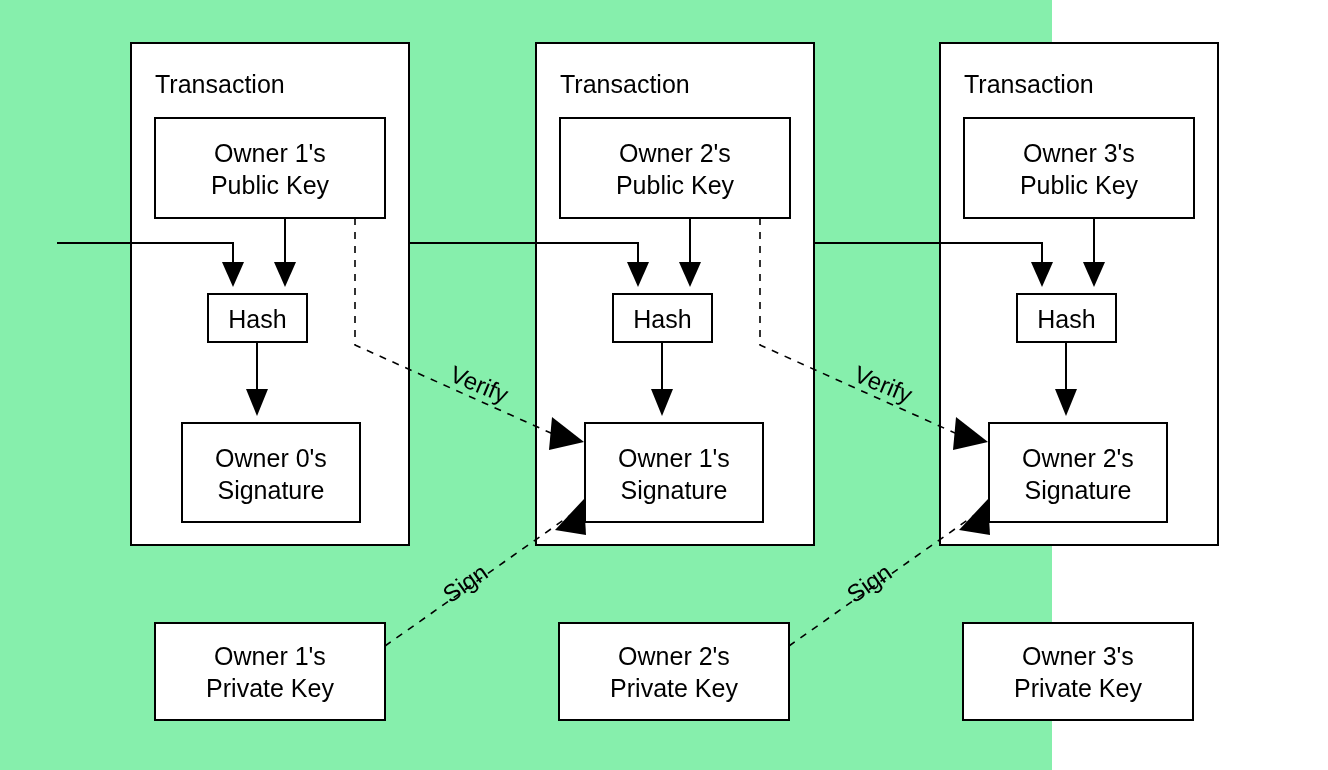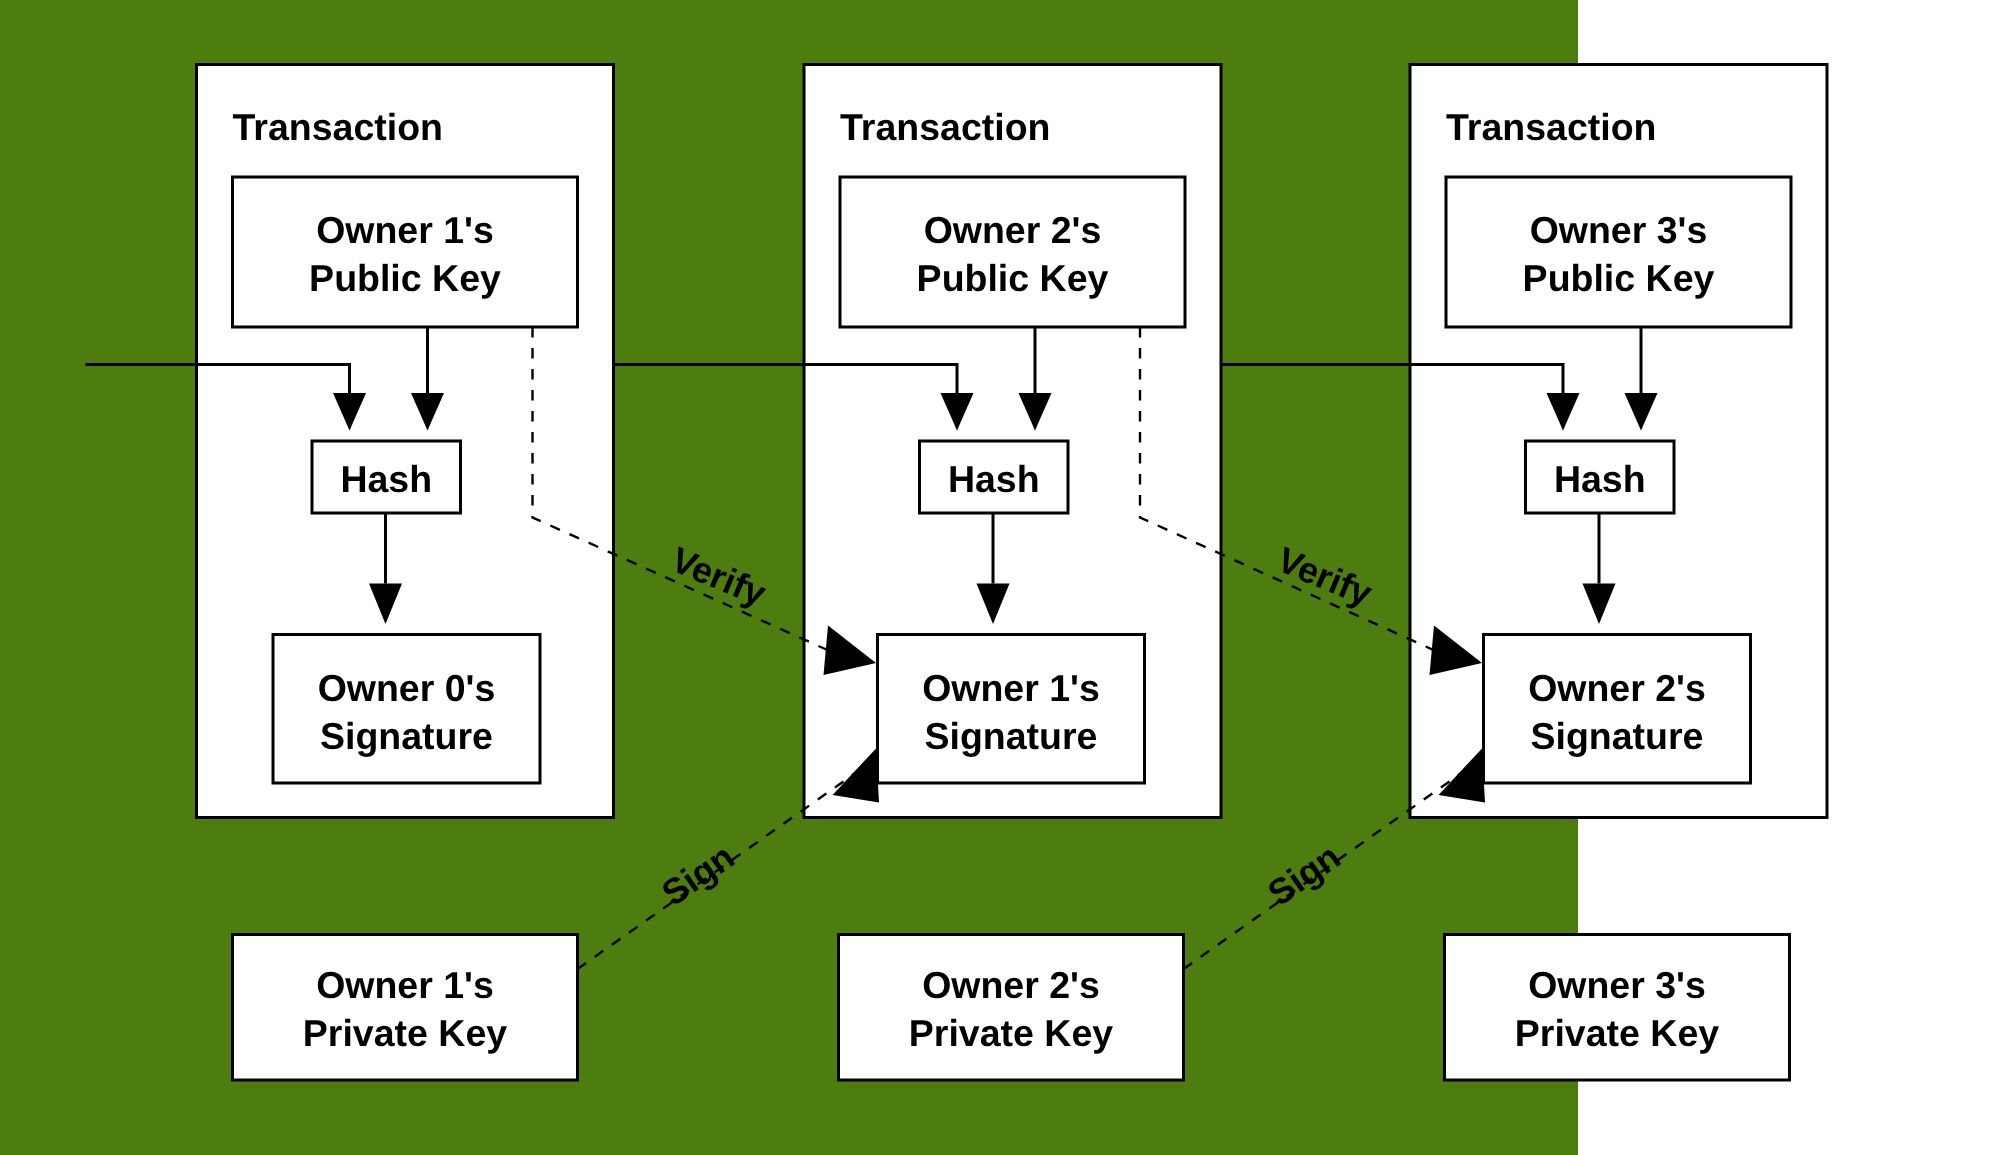--- a/index.html
+++ b/index.html
@@ -10,22 +10,21 @@
   body {
     width: 1328px;
     height: 770px;
     font-family: "Liberation Sans", sans-serif;
     overflow: hidden;
   }
   #diagram-root {
     position: relative;
     width: 1052px;
     height: 770px;
-    background: #4d7c0f;
-    font-weight: bold;
+    background: #86efac;
   }
   svg#diagram-svg {
     position: absolute;
     top: 0;
     left: 0;
     width: 1328px;
     height: 770px;
     display: block;
   }
   .box-rect {

